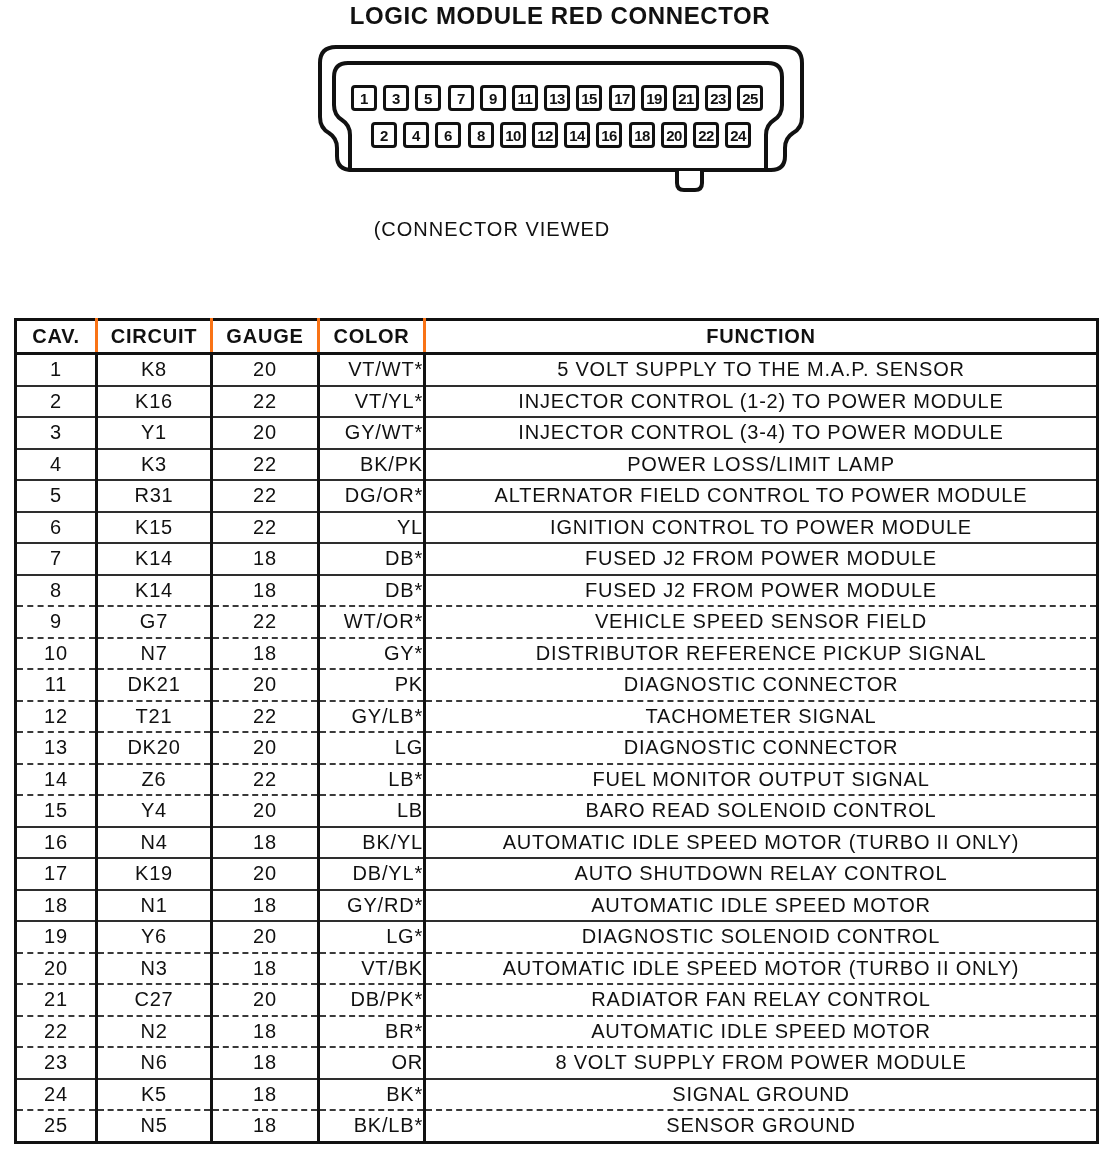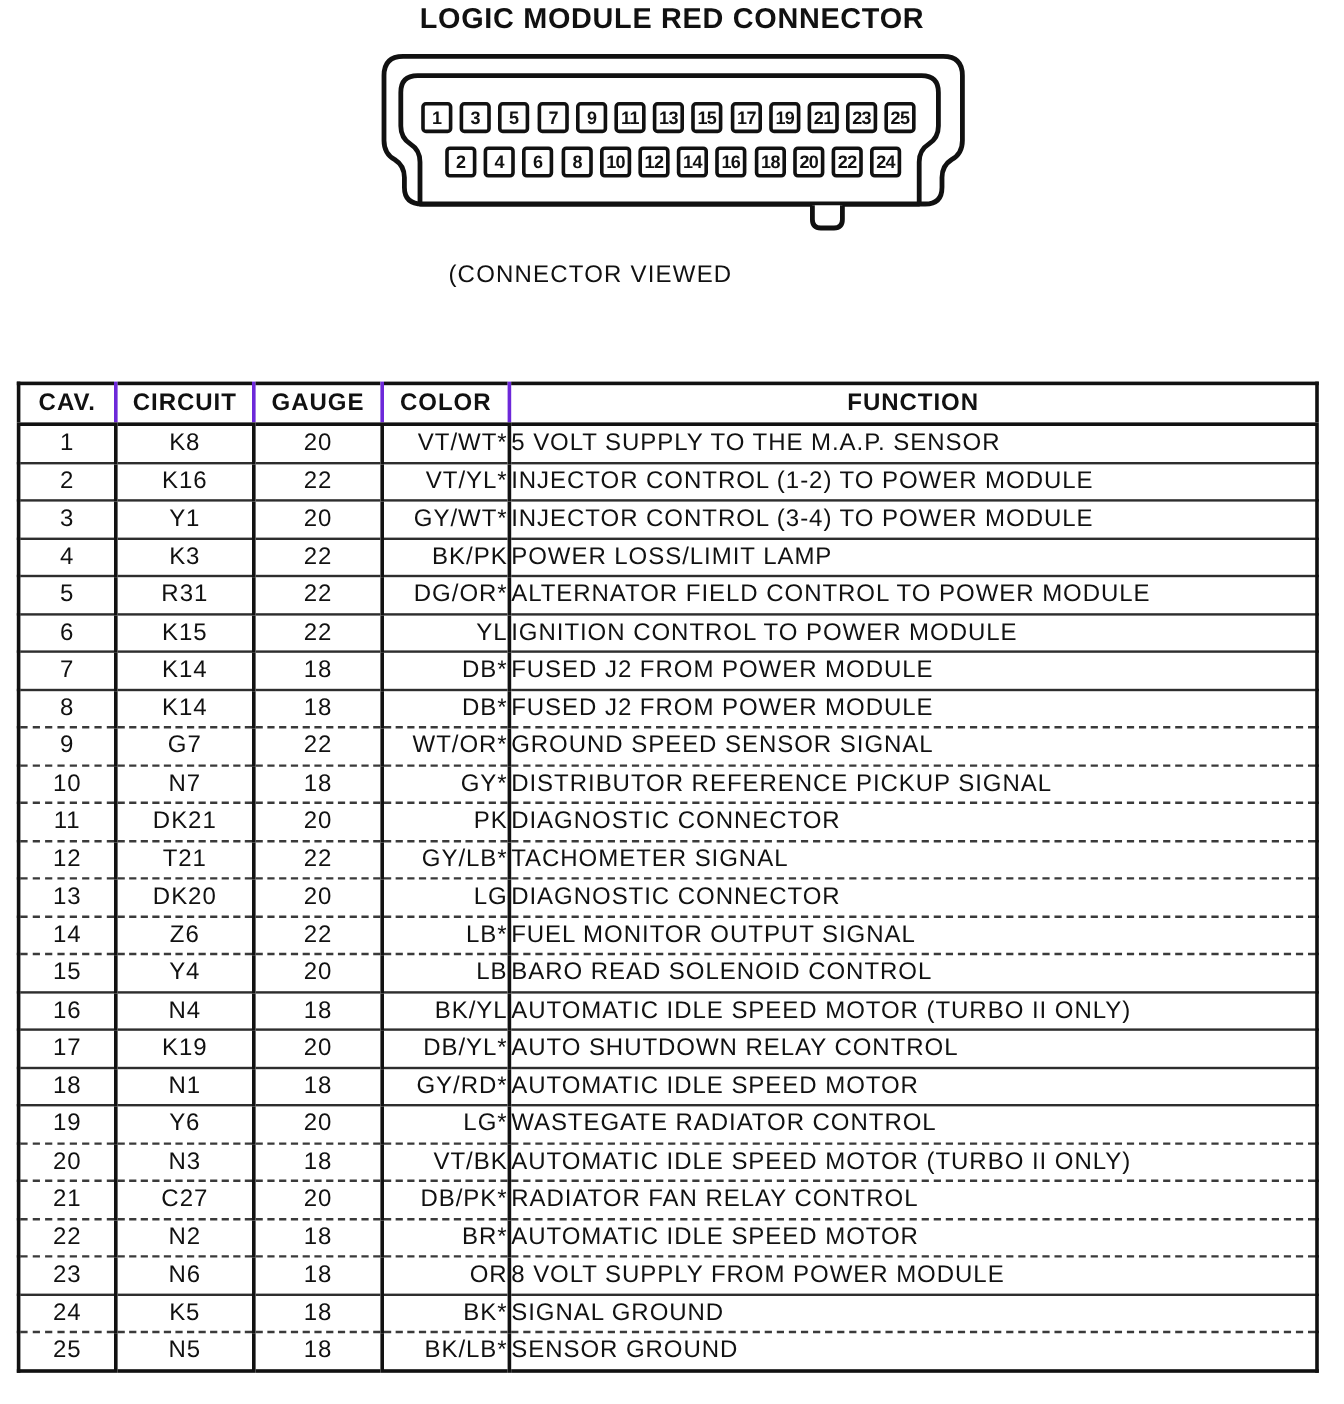--- a/index.html
+++ b/index.html
@@ -20,30 +20,30 @@
            font-size:20px;line-height:27px;letter-spacing:1px;}
 
   table.pinout{position:absolute;left:14px;top:318px;width:1085px;
                border-collapse:collapse;table-layout:fixed;
                border:3px solid #111;}
   table.pinout col.c-cav{width:81px;}
   table.pinout col.c-circuit{width:115px;}
   table.pinout col.c-gauge{width:107px;}
   table.pinout col.c-color{width:106px;}
   table.pinout th{height:31px;font-size:20px;font-weight:bold;letter-spacing:.8px;
-                  border-left:3px solid #6d28d9;border-bottom:3px solid #111;
+                  border-left:3px solid #f97316;border-bottom:3px solid #111;
                   text-align:center;padding:0;}
   table.pinout td{height:29.5px;font-size:20px;letter-spacing:.8px;padding:0;
                   border-left:3px solid #111;border-top:2px solid #2e2e2e;
                   white-space:nowrap;overflow:hidden;}
   table.pinout th:first-child,table.pinout td:first-child{border-left:none;}
   table.pinout tbody tr:first-child td{border-top:none;}
   td.cav,td.circuit,td.gauge{text-align:center;}
   td.color{text-align:right;padding-left:10px;}
-  td.function{text-align:left;padding-left:52px;}
+  td.function{text-align:center;padding-left:52px;}
   tr.dashed td{border-top:2px dashed #3a3a3a;}
 </style>
 </head>
 <body>
 
 <div class="page">
 
   <div class="title">LOGIC MODULE RED CONNECTOR</div>
 
   <div class="connector">
@@ -162,21 +162,21 @@
           <td class="circuit">K14</td>
           <td class="gauge">18</td>
           <td class="color">DB*</td>
           <td class="function">FUSED J2 FROM POWER MODULE</td>
         </tr>
         <tr class="dashed">
           <td class="cav">9</td>
           <td class="circuit">G7</td>
           <td class="gauge">22</td>
           <td class="color">WT/OR*</td>
-          <td class="function">GROUND SPEED SENSOR SIGNAL</td>
+          <td class="function">VEHICLE SPEED SENSOR FIELD</td>
         </tr>
         <tr class="dashed">
           <td class="cav">10</td>
           <td class="circuit">N7</td>
           <td class="gauge">18</td>
           <td class="color">GY*</td>
           <td class="function">DISTRIBUTOR REFERENCE PICKUP SIGNAL</td>
         </tr>
         <tr class="dashed">
           <td class="cav">11</td>
@@ -232,21 +232,21 @@
           <td class="circuit">N1</td>
           <td class="gauge">18</td>
           <td class="color">GY/RD*</td>
           <td class="function">AUTOMATIC IDLE SPEED MOTOR</td>
         </tr>
         <tr>
           <td class="cav">19</td>
           <td class="circuit">Y6</td>
           <td class="gauge">20</td>
           <td class="color">LG*</td>
-          <td class="function">WASTEGATE RADIATOR CONTROL</td>
+          <td class="function">DIAGNOSTIC SOLENOID CONTROL</td>
         </tr>
         <tr class="dashed">
           <td class="cav">20</td>
           <td class="circuit">N3</td>
           <td class="gauge">18</td>
           <td class="color">VT/BK</td>
           <td class="function">AUTOMATIC IDLE SPEED MOTOR (TURBO II ONLY)</td>
         </tr>
         <tr class="dashed">
           <td class="cav">21</td>

